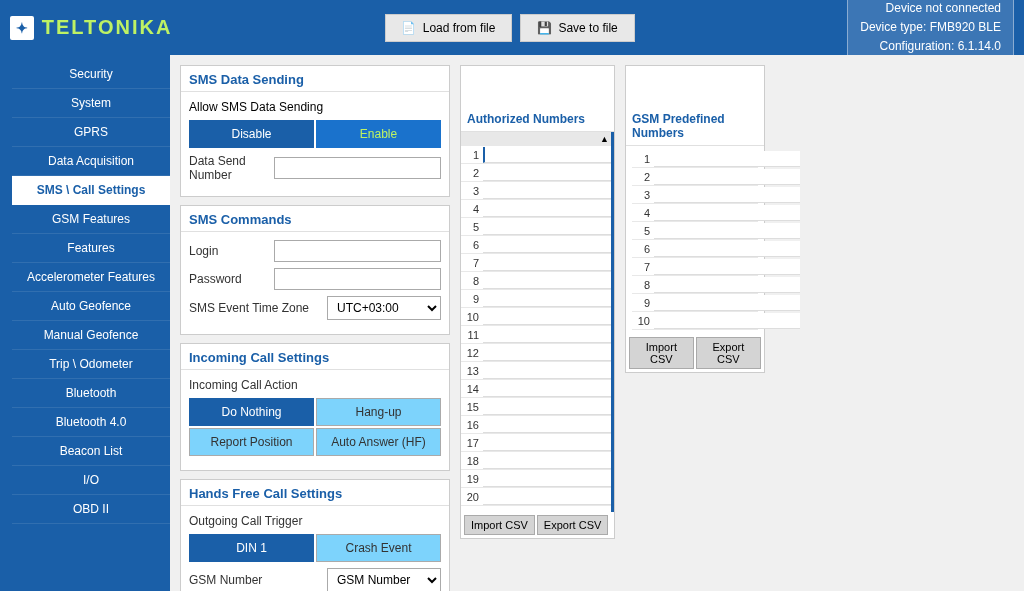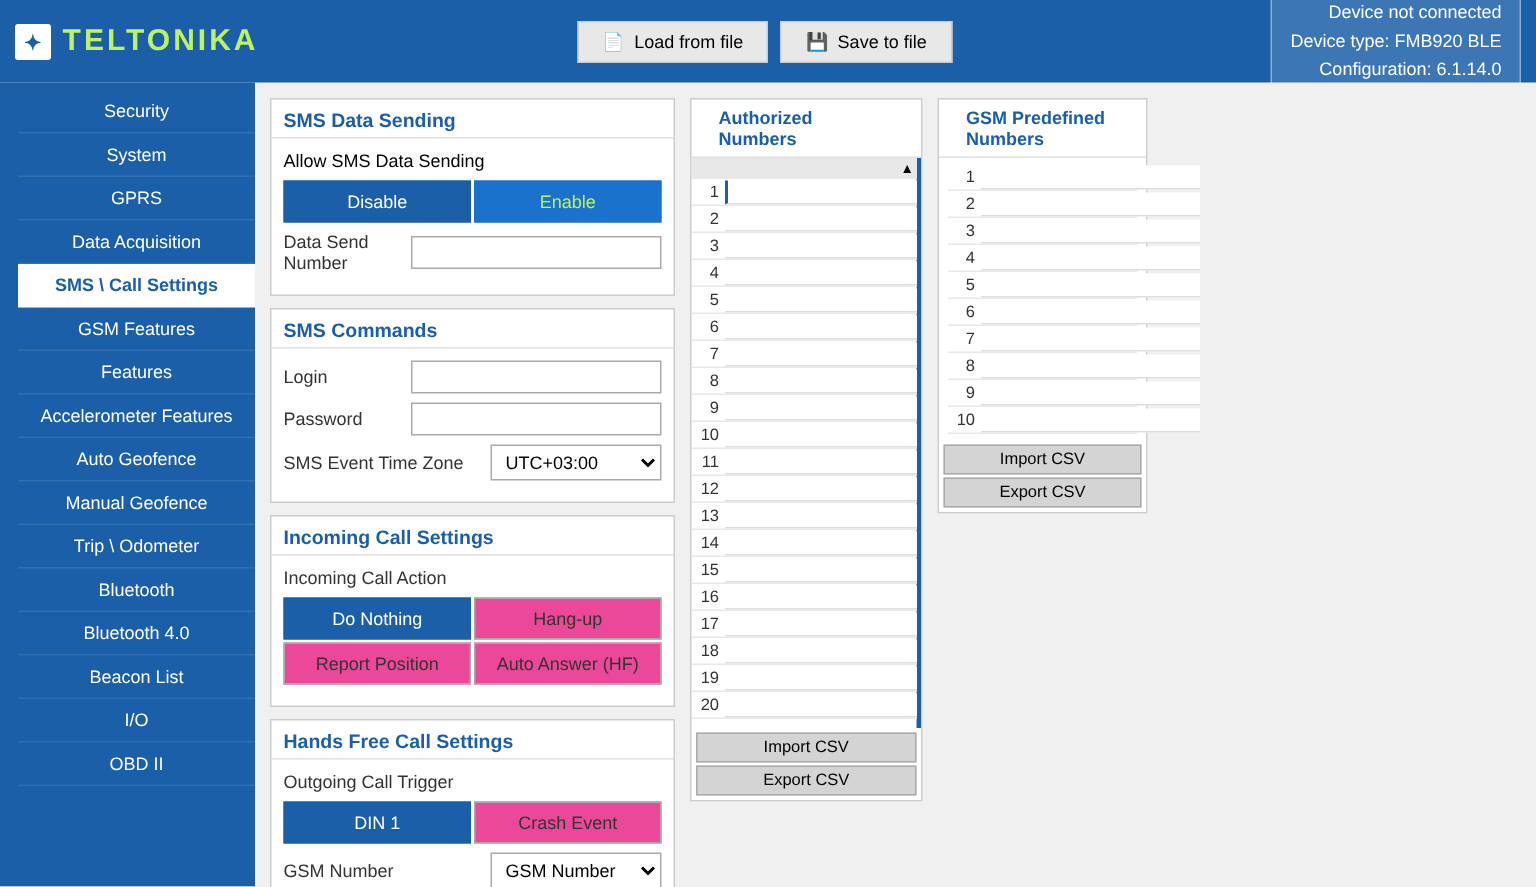--- a/index.html
+++ b/index.html
@@ -150,21 +150,21 @@
       background: #1a5fa8;
       color: white;
       border-color: #1a5fa8;
     }
     .btn-toggle.btn-blue {
       background: #1a72cc;
       color: #bef264;
       border-color: #1a72cc;
     }
     .btn-toggle.btn-white {
-      background: #ec4899;
+      background: #7dd3fc;
       color: #333;
     }
 
     
     .form-select {
       flex: 1;
       border: 1px solid #aaa;
       padding: 3px 5px;
       font-size: 12px;
       height: 24px;
@@ -190,22 +190,23 @@
     }
 
     .numbers-panel {
       border: 1px solid #ccc;
       background: white;
     }
     .numbers-title {
       color: #1a5fa8;
       font-weight: bold;
       font-size: 12px;
-      padding: 5px 18px;
+      padding: 5px 6px;
       border-bottom: 1px solid #e0e0e0;
+      margin-top: 41px;
     }
     .numbers-list {
       height: 380px;
       overflow-y: auto;
       border-right: 3px solid #1a5fa8;
     }
     .number-row {
       display: flex;
       align-items: center;
       border-bottom: 1px solid #e8e8e8;
@@ -224,21 +225,21 @@
       border: none;
       border-bottom: 1px solid #ddd;
       font-size: 11px;
       height: 16px;
       padding: 0 2px;
       outline: none;
     }
     .numbers-footer {
       padding: 3px;
       display: flex;
-      flex-direction: column;
+      flex-direction: row;
       gap: 2px;
     }
     .csv-btn {
       background: #d4d4d4;
       border: 1px solid #aaa;
       padding: 3px 6px;
       font-size: 11px;
       cursor: pointer;
       text-align: center;
     }

